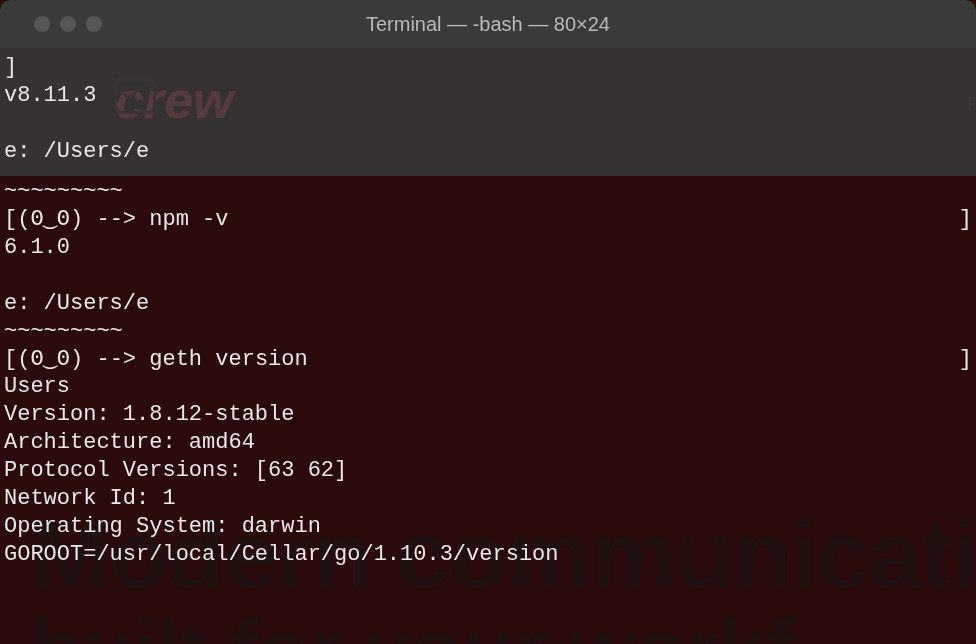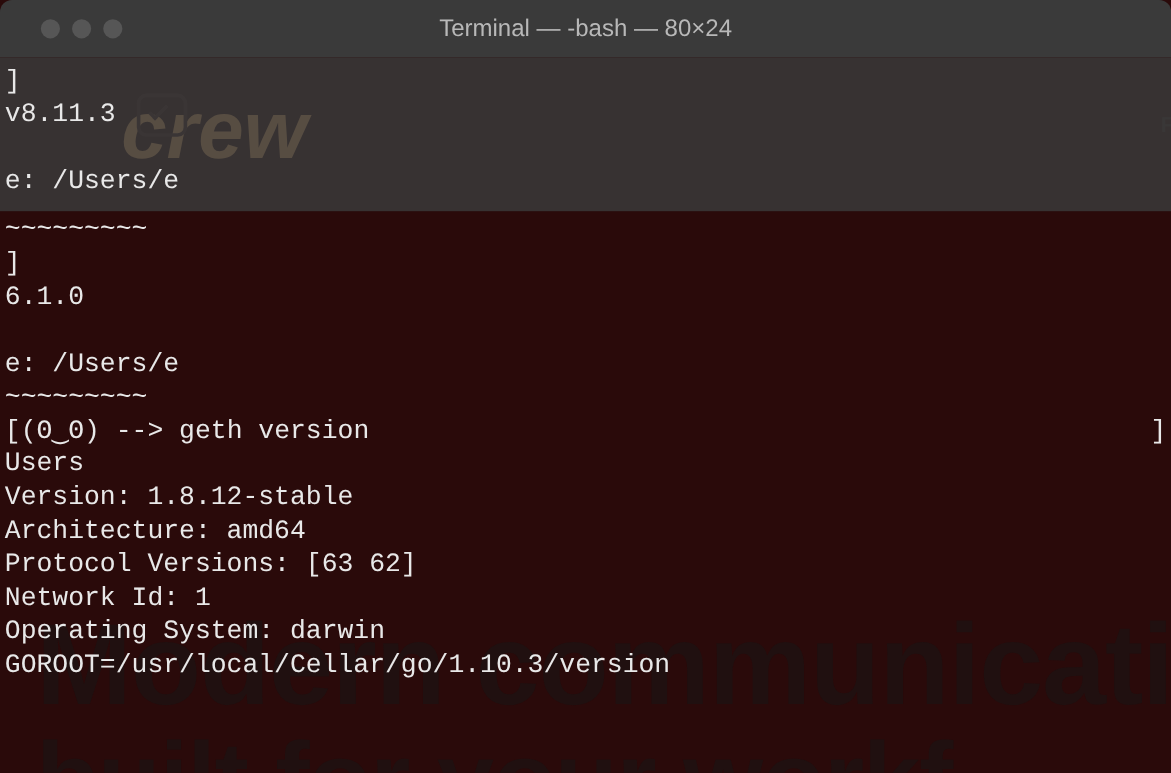--- a/index.html
+++ b/index.html
@@ -24,24 +24,24 @@
     }
     .bg-nav {
       top: 94px;
       right: -60px;
       font-size: 18px;
       letter-spacing: 2px;
       color: #3a2a2a;
     }
     .bg-logo {
       top: 70px;
-      left: 101px;
-      font-size: 68px;
+      left: 115px;
+      font-size: 52px;
       font-weight: 800;
-      color: #fdba74;
+      color: #ef4444;
       font-style: italic;
     }
     .bg-logo-icon {
       position: absolute;
       top: 78px;
       left: 114px;
       width: 42px;
       height: 36px;
       border: 3px solid #402020;
       border-radius: 8px;
@@ -159,20 +159,21 @@
     <div class="line">
       <span>e: /Users/e</span>
     </div>
   </div>
 
   <div class="lower-block">
     <div class="line">
       <span>~~~~~~~~~</span>
     </div>
     <div class="line">
+      <span>[(ʘ‿ʘ) --&gt; npm -v</span>
       <span class="line-right">]</span>
     </div>
     <div class="line">
       <span>6.1.0</span>
     </div>
     <div class="blank"></div>
     <div class="line">
       <span>e: /Users/e</span>
     </div>
     <div class="line">

